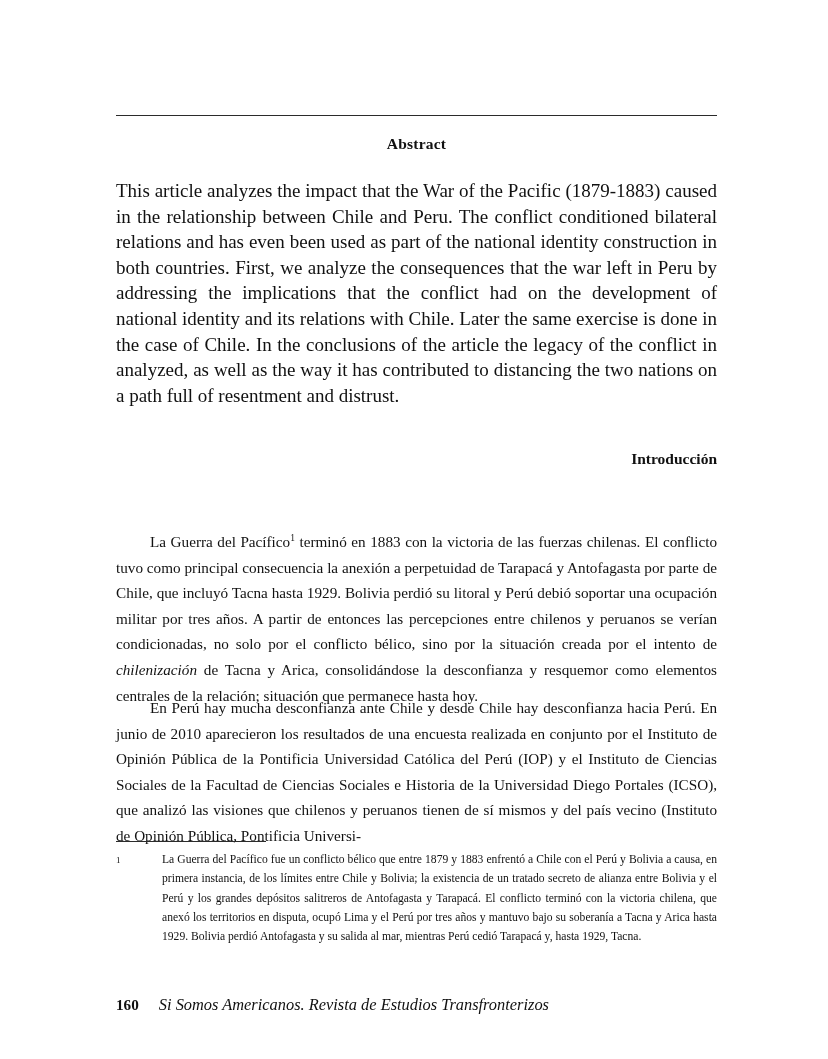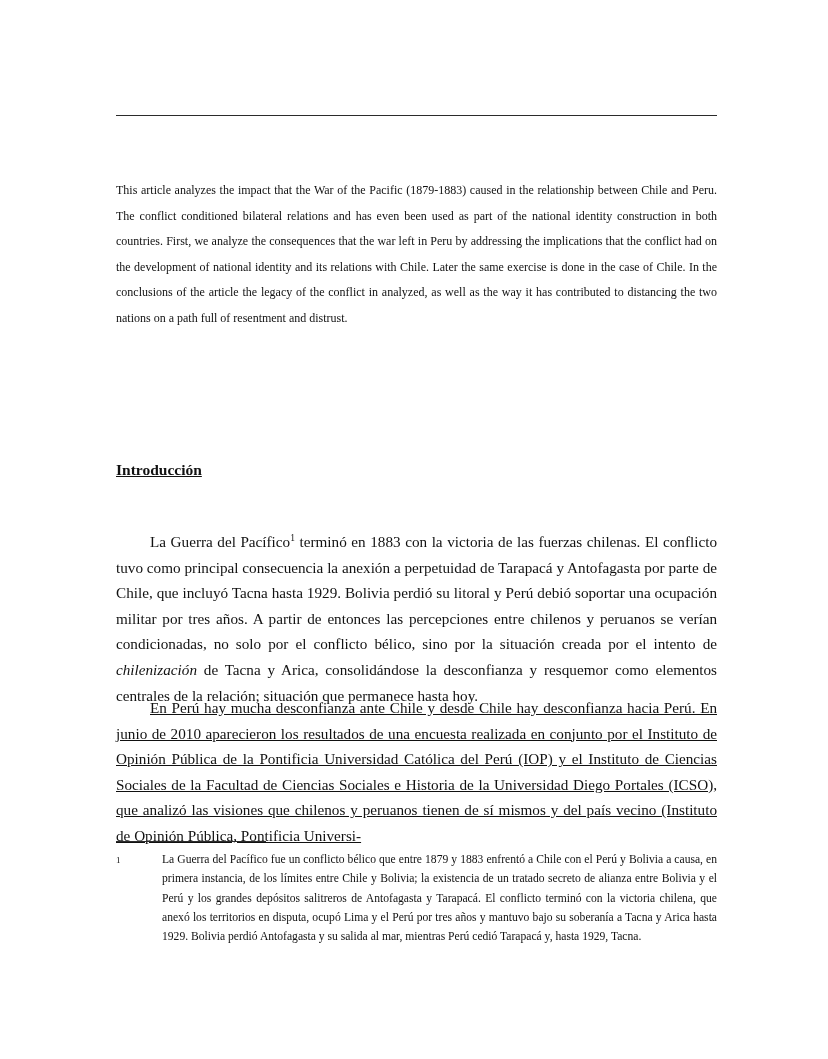--- a/index.html
+++ b/index.html
@@ -38,58 +38,57 @@
     text-align: center;
     font-size: 15.5px;
     font-weight: bold;
     letter-spacing: 0.2px;
   }
   .abstract-body {
     position: absolute;
     left: 116px;
     top: 178px;
     width: 601px;
-    font-size: 12px;
+    font-size: 19px;
     line-height: 25.6px;
     text-align: justify;
     text-justify: inter-word;
   }
   .keywords {
     position: absolute;
     left: 116px;
     top: 371px;
     width: 601px;
     text-align: center;
     font-size: 15.2px;
     line-height: 25.6px;
   }
   .keywords i {
     font-style: italic;
   }
   .intro-title {
     position: absolute;
     left: 116px;
-    top: 461px;
+    top: 450px;
     width: 601px;
-    text-align: left;
+    text-align: right;
     font-size: 15.5px;
     font-weight: bold;
-    text-decoration: underline;
   }
   .para {
     position: absolute;
     left: 116px;
     width: 601px;
     font-size: 15.2px;
     line-height: 25.6px;
     text-align: justify;
     text-justify: inter-word;
   }
   .para.p1 { top: 505px; margin-top: 24px; }
-  .para.p2 { top: 695px; text-decoration: underline; }
+  .para.p2 { top: 695px; }
   .indent { display: inline-block; width: 34px; }
   .it { font-style: italic; }
   sup.fnref {
     font-size: 9.5px;
     vertical-align: super;
     line-height: 0;
   }
   .fn-rule {
     position: absolute;
     left: 116px;
@@ -139,20 +138,21 @@
     font-size: 16.4px;
   }
 </style>
 </head>
 <body>
 
 <div class="page">
 
   <div class="top-rule"></div>
 
+  <div class="abstract-title">Abstract</div>
 
   <div class="abstract-body">This article analyzes the impact that the War of the Pacific (1879-1883) caused in the relationship between Chile and Peru. The conflict conditioned bilateral relations and has even been used as part of the national identity construction in both countries. First, we analyze the consequences that the war left in Peru by addressing the implications that the conflict had on the development of national identity and its relations with Chile. Later the same exercise is done in the case of Chile. In the conclusions of the article the legacy of the conflict in analyzed, as well as the way it has contributed to distancing the two nations on a path full of resentment and distrust.</div>
 
 
   <div class="intro-title">Introducción</div>
 
   <div class="para p1">
     <span class="indent"></span><span>La Guerra del Pacífico</span><sup class="fnref">1</sup><span> terminó en 1883 con la victoria de las fuerzas chilenas. El conflicto tuvo como principal consecuencia la anexión a perpetuidad de Tarapacá y Antofagasta por parte de Chile, que incluyó Tacna hasta 1929. Bolivia perdió su litoral y Perú debió soportar una ocupación militar por tres años. A partir de entonces las percepciones entre chilenos y peruanos se verían condicionadas, no solo por el conflicto bélico, sino por la situación creada por el intento de </span><span class="it">chilenización</span><span> de Tacna y Arica, consolidándose la desconfianza y resquemor como elementos centrales de la relación; situación que permanece hasta hoy.</span>
   </div>
 
@@ -160,14 +160,18 @@
     <span class="indent"></span><span>En Perú hay mucha desconfianza ante Chile y desde Chile hay desconfianza hacia Perú. En junio de 2010 aparecieron los resultados de una encuesta realizada en conjunto por el Instituto de Opinión Pública de la Pontificia Universidad Católica del Perú (IOP) y el Instituto de Ciencias Sociales de la Facultad de Ciencias Sociales e Historia de la Universidad Diego Portales (ICSO), que analizó las visiones que chilenos y peruanos tienen de sí mismos y del país vecino (Instituto de Opinión Pública, Pontificia Universi-</span>
   </div>
 
   <div class="fn-rule"></div>
 
   <div class="footnote">
     <div class="fn-num">1</div>
     <div class="fn-text">La Guerra del Pacífico fue un conflicto bélico que entre 1879 y 1883 enfrentó a Chile con el Perú y Bolivia a causa, en primera instancia, de los límites entre Chile y Bolivia; la existencia de un tratado secreto de alianza entre Bolivia y el Perú y los grandes depósitos salitreros de Antofagasta y Tarapacá. El conflicto terminó con la victoria chilena, que anexó los territorios en disputa, ocupó Lima y el Perú por tres años y mantuvo bajo su soberanía a Tacna y Arica hasta 1929. Bolivia perdió Antofagasta y su salida al mar, mientras Perú cedió Tarapacá y, hasta 1929, Tacna.</div>
   </div>
 
+  <div class="footer">
+    <span class="folio">160</span>
+    <span class="journal">Si Somos Americanos. Revista de Estudios Transfronterizos</span>
+  </div>
 
 </div>
 
 </body></html>

